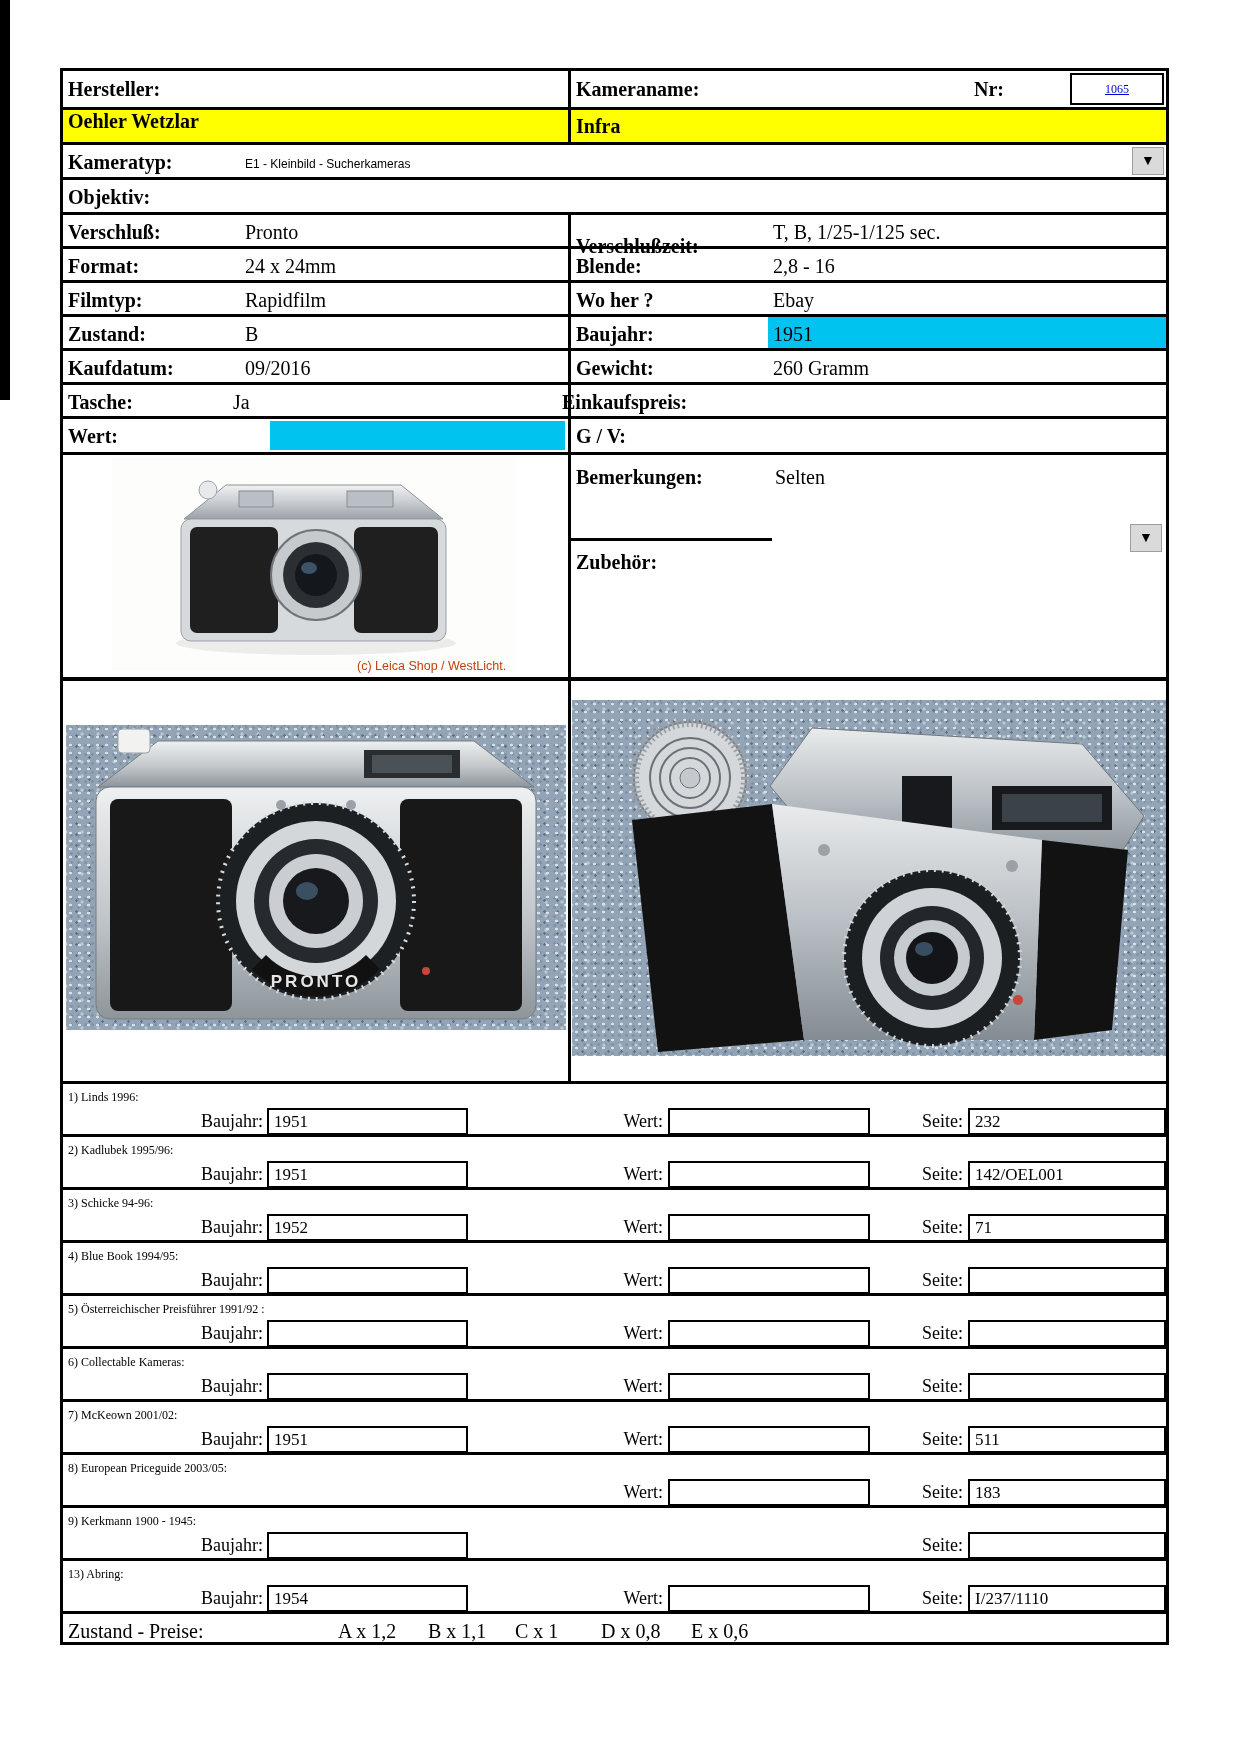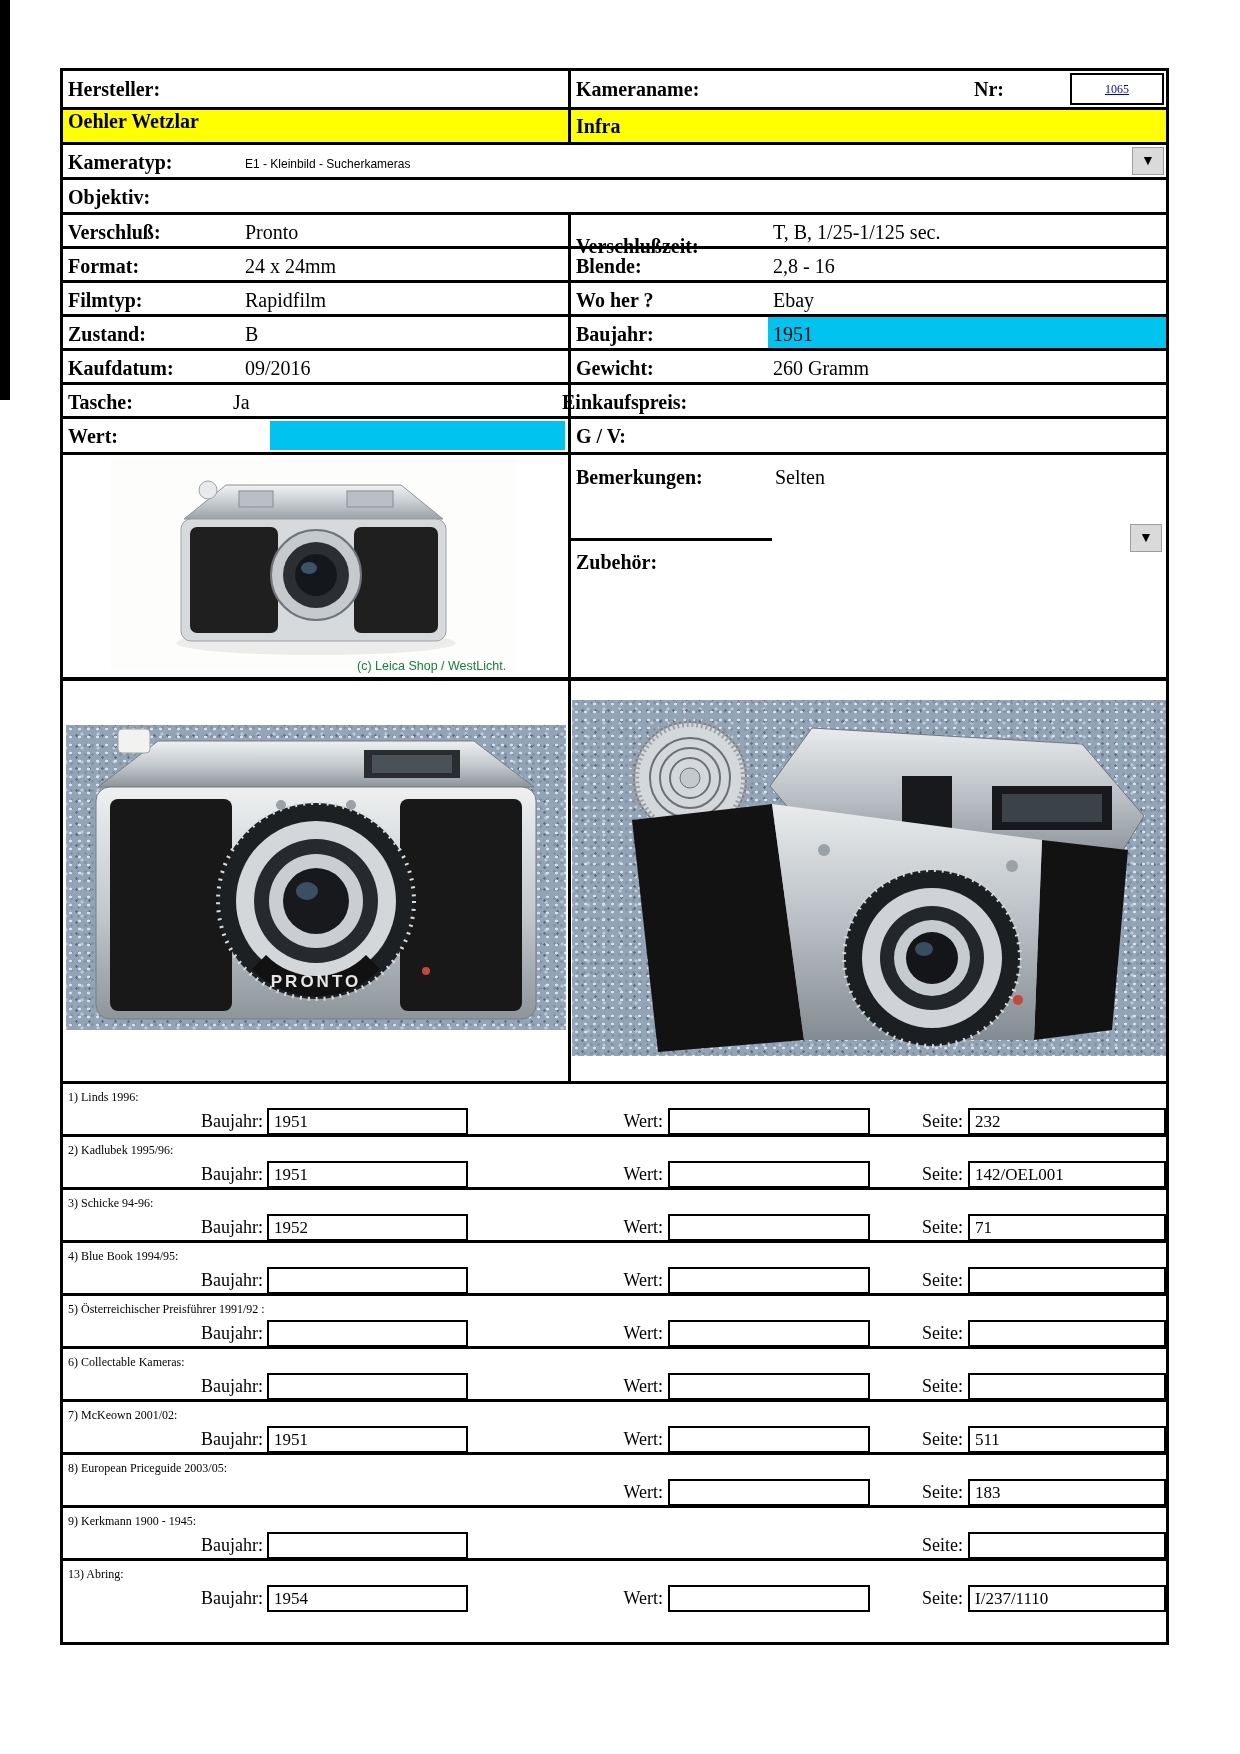--- a/index.html
+++ b/index.html
@@ -12,21 +12,21 @@
   .vline{position:absolute;width:3px;background:#000}
   .lbl{position:absolute;font-weight:bold;font-size:20px;line-height:28px;white-space:nowrap}
   .val{position:absolute;font-size:20px;line-height:28px;white-space:nowrap}
   .yellow{position:absolute;height:32px}
   .ddbtn{position:absolute;width:32px;height:28px;background:#dadada;border:1px solid #9e9e9e;
          display:flex;align-items:center;justify-content:center;font-size:14px;color:#000;cursor:default}
   .nrbox{position:absolute;left:1007px;top:2px;width:94px;height:32px;border:2px solid #000;
          display:flex;align-items:center;justify-content:center;background:#fff}
   .nrlink{font-family:Liberation Serif, serif;font-size:12px;text-decoration:underline}
   .smallsans{position:absolute;font-family:"Liberation Sans",sans-serif;font-size:12px;line-height:18px;white-space:nowrap}
-  .caption{position:absolute;font-family:"Liberation Sans",sans-serif;font-size:12.5px;color:#15803d;white-space:nowrap}
+  .caption{position:absolute;font-family:"Liberation Sans",sans-serif;font-size:12.5px;color:#c2410c;white-space:nowrap}
   .refentry{position:absolute;left:0;width:1103px;height:53px;border-top:3px solid #000}
   .refttl{position:absolute;left:5px;top:2px;font-weight:normal;font-size:12px;line-height:23px;white-space:nowrap}
   .reflbl{position:absolute;top:26px;width:140px;font-size:18px;line-height:23px;text-align:right;white-space:nowrap}
   .refbox{position:absolute;top:24px;height:27px;border:2px solid #000;background:#fff;
           font-size:17px;line-height:23px;padding-left:5px;white-space:nowrap;overflow:hidden}
   .carpet{position:absolute;background-color:#93a4b6;
     background-image:
       radial-gradient(circle,#d8e1e7 0 1.1px,transparent 1.7px),
       radial-gradient(circle,#5f7386 0 1px,transparent 1.5px),
       radial-gradient(circle,#bcc9d3 0 1.3px,transparent 1.9px),
@@ -304,15 +304,23 @@
     <div class="refentry" style="top:1487px">
       <div class="refttl">13) Abring:</div>
       <div class="reflbl" style="left:60px">Baujahr:</div>
       <div class="refbox" style="left:204px;width:201px">1954</div>
       <div class="reflbl" style="left:460px">Wert:</div>
       <div class="refbox" style="left:605px;width:202px"></div>
       <div class="reflbl" style="left:760px">Seite:</div>
       <div class="refbox" style="left:905px;width:198px">I/237/1110</div>
     </div>
 
+    <div class="abs" style="left:0;top:1540px;width:1103px;height:31px;border-top:3px solid #000">
+      <div class="val" style="left:5px;top:3px">Zustand - Preise:</div>
+      <div class="val" style="left:275px;top:3px">A x 1,2</div>
+      <div class="val" style="left:365px;top:3px">B x 1,1</div>
+      <div class="val" style="left:452px;top:3px">C x 1</div>
+      <div class="val" style="left:538px;top:3px">D x 0,8</div>
+      <div class="val" style="left:628px;top:3px">E x 0,6</div>
+    </div>
 
   </div>
 </div>
 
 </body></html>

